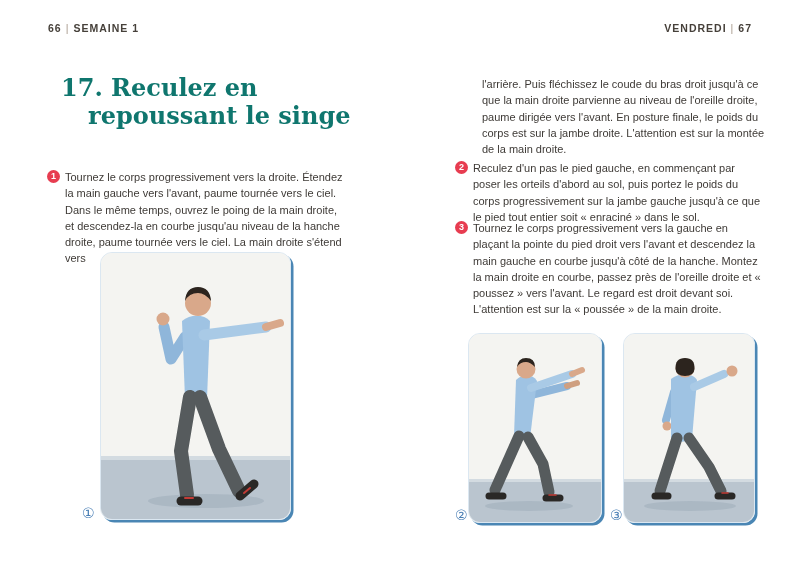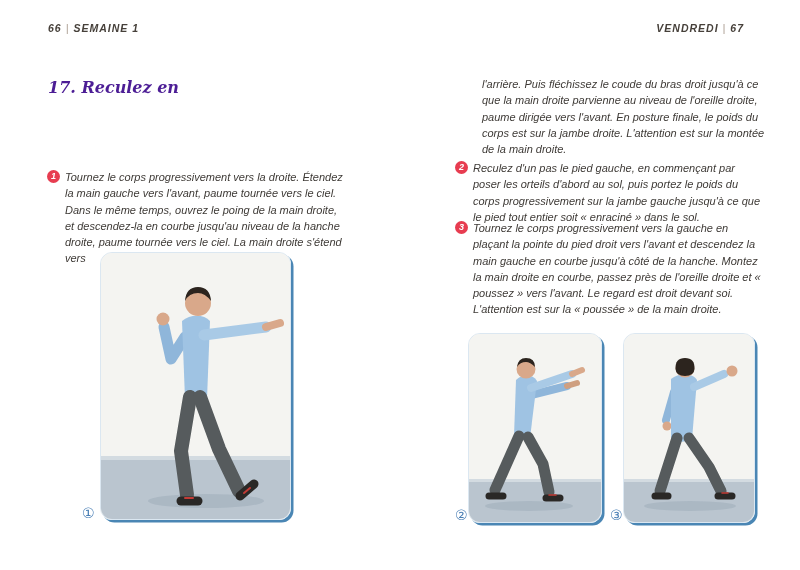--- a/index.html
+++ b/index.html
@@ -1,32 +1,32 @@
 <!DOCTYPE html>
 <html><head>
 <meta charset="utf-8">
 <style>
   html,body{margin:0;padding:0;background:#ffffff;}
   .spread{
     position:relative;width:800px;height:570px;background:#ffffff;overflow:hidden;
-    font-family:"Liberation Sans",sans-serif;color:#3e3a36;font-style:italic;
+    font-family:"Liberation Sans",sans-serif;color:#3e3a36;
   }
   
   .running-head{
     position:absolute;top:22px;font-size:10.5px;font-weight:bold;
     letter-spacing:1px;color:#46403a;
   }
   .running-head .sep{color:#a89a8d;font-weight:normal;padding:0 4px;}
   .rh-left{left:48px;}
-  .rh-right{right:56px;text-align:right;}
+  .rh-right{right:48px;text-align:right;}
   
   .title{
-    position:absolute;left:48px;top:74px;width:340px;
+    position:absolute;left:61px;top:74px;width:340px;
     font-family:"DejaVu Serif","Liberation Serif",serif;font-weight:bold;
-    color:#4c1d95;font-size:16px;line-height:28px;
+    color:#0f766e;font-size:24px;line-height:28px;
   }
   .title .line2{display:block;padding-left:27px;}
   .subtitle{
     position:absolute;left:48px;top:140px;width:340px;
     font-family:"DejaVu Serif","Liberation Serif",serif;font-weight:bold;
     color:#e73c50;font-size:15.5px;line-height:19px;
   }
   
   .step{position:absolute;display:flex;align-items:flex-start;}
   .badge{
@@ -62,20 +62,21 @@
   <div class="running-head rh-left">
     <span>66</span><span class="sep">|</span><span>SEMAINE 1</span>
   </div>
 
   <div class="running-head rh-right">
     <span>VENDREDI</span><span class="sep">|</span><span>67</span>
   </div>
 
   <h1 class="title" style="margin:0;">
     <span>17. Reculez en</span>
+    <span class="line2">repoussant le singe</span>
   </h1>
 
 
   <div class="step" style="left:47px;top:169px;width:300px;">
     <span class="badge">1</span>
     <span class="step-text">Tournez le corps progressivement vers la droite. Étendez la main gauche vers l'avant, paume tournée vers le ciel. Dans le même temps, ouvrez le poing de la main droite, et descendez-la en courbe jusqu'au niveau de la hanche droite, paume tournée vers le ciel. La main droite s'étend vers</span>
   </div>
 
   <div class="photo" style="left:100px;top:252px;width:189px;height:266px;">
     <svg viewBox="0 0 189 266">

